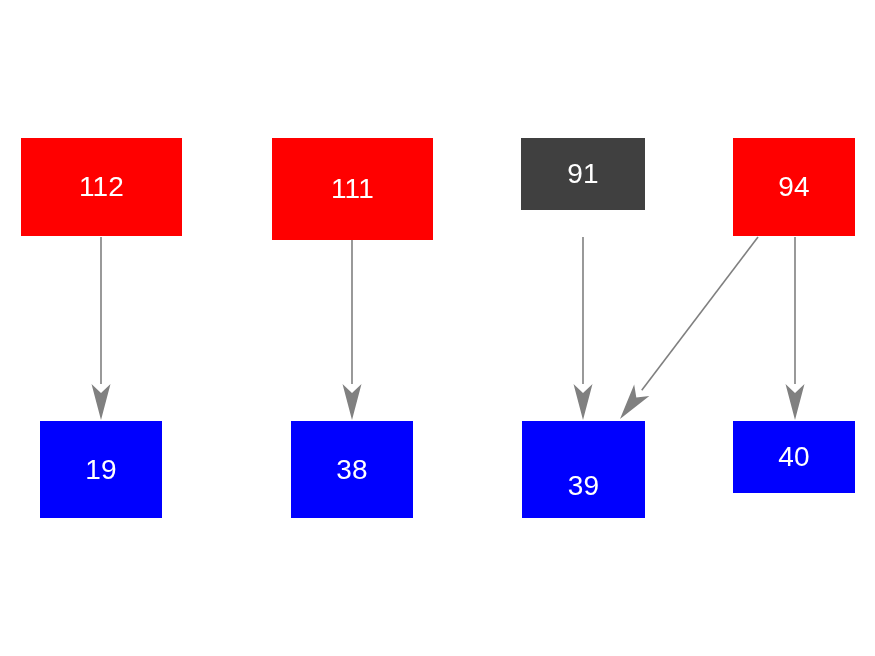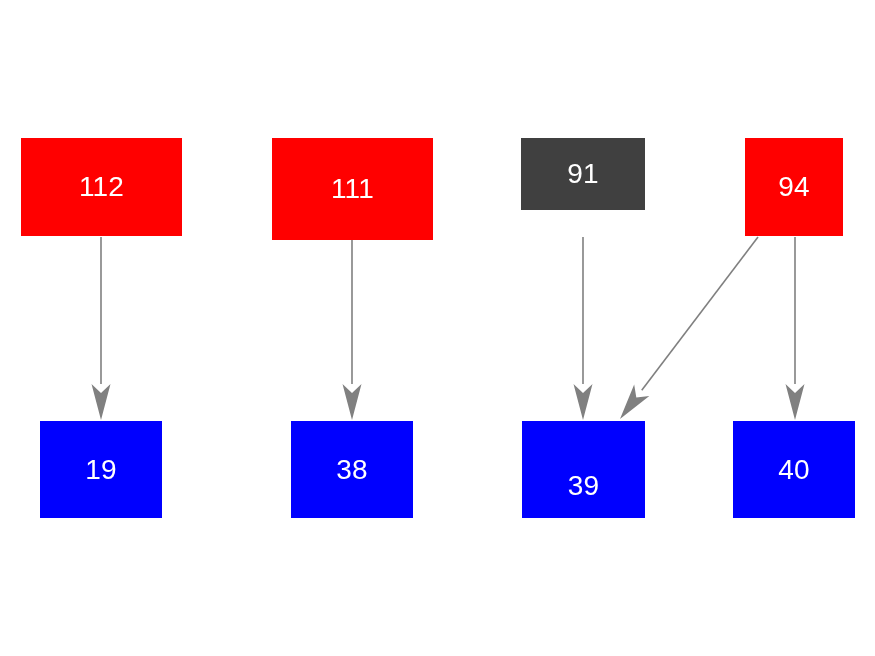--- a/index.html
+++ b/index.html
@@ -87,30 +87,30 @@
   <div id="nodes-group">
       <div class="node" style="left: 21px; top: 138px; width: 161px; height: 98px; background: rgb(255, 0, 0);">
         <span class="node-label" style="color: rgb(255, 255, 255);">112</span>
       </div>
       <div class="node" style="left: 272px; top: 138px; width: 161px; height: 102px; background: rgb(255, 0, 0);">
         <span class="node-label" style="color: rgb(255, 255, 255);">111</span>
       </div>
       <div class="node" style="left: 521px; top: 138px; width: 124px; height: 72px; background: #404040;">
         <span class="node-label" style="color: rgb(255, 255, 255);">91</span>
       </div>
-      <div class="node" style="left: 733px; top: 138px; width: 98px; height: 98px; background: rgb(255, 0, 0); margin-left: 12px;">
+      <div class="node" style="left: 733px; top: 138px; width: 122px; height: 98px; background: rgb(255, 0, 0);">
         <span class="node-label" style="color: rgb(255, 255, 255);">94</span>
       </div>
       <div class="node" style="left: 40px; top: 421px; width: 122px; height: 97px; background: rgb(0, 0, 255);">
         <span class="node-label" style="color: rgb(255, 255, 255);">19</span>
       </div>
       <div class="node" style="left: 291px; top: 421px; width: 122px; height: 97px; background: rgb(0, 0, 255);">
         <span class="node-label" style="color: rgb(255, 255, 255);">38</span>
       </div>
       <div class="node" style="left: 522px; top: 421px; width: 123px; height: 97px; background: rgb(0, 0, 255);">
         <span class="node-label" style="color: rgb(255, 255, 255); margin-top: 32px;">39</span>
       </div>
-      <div class="node" style="left: 733px; top: 421px; width: 122px; height: 97px; background: rgb(0, 0, 255); justify-content: center;">
+      <div class="node" style="left: 733px; top: 421px; width: 122px; height: 72px; background: rgb(0, 0, 255); justify-content: center;">
         <span class="node-label" style="color: rgb(255, 255, 255);">40</span>
       </div>
     </div>
 
 </div>
 
 </body></html>

